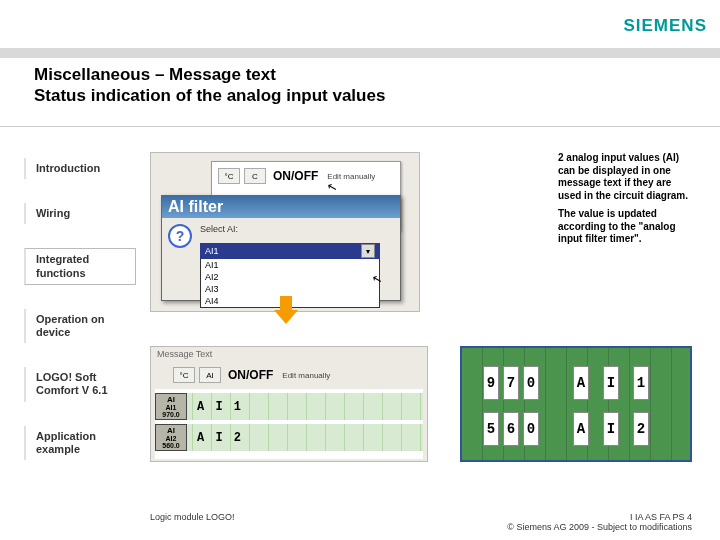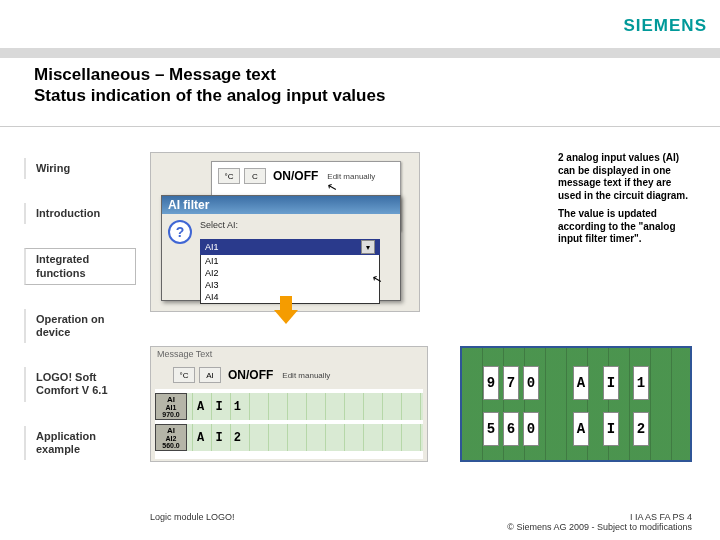--- a/index.html
+++ b/index.html
@@ -18,21 +18,21 @@
   
   .shot1 { position: absolute; top: 152px; left: 150px; width: 270px; height: 160px; background: #eceae2; border: 1px solid #bbb; overflow: hidden; }
   .mt-win { position: absolute; top: 8px; left: 60px; width: 190px; height: 70px; background: #fff; border: 1px solid #999; box-shadow: 1px 1px 2px rgba(0,0,0,.3); }
   .mt-title { position: absolute; top: -12px; left: 0; font-size: 9px; color: #555; padding: 1px 4px; }
   .btn-row { position: absolute; top: 6px; left: 6px; display: flex; gap: 4px; align-items: center; }
   .mini-btn { width: 22px; height: 16px; background: #f0f0ec; border: 1px solid #aaa; font-size: 8px; display: flex; align-items: center; justify-content: center; }
   .onoff { font-size: 12px; font-weight: bold; padding: 0 3px; }
   .editman { font-size: 8px; color: #444; margin-left: 2px; }
   .cursor1 { position: absolute; top: 18px; left: 115px; font-size: 12px; color: #000; transform: rotate(-15deg); }
   .dialog { position: absolute; top: 42px; left: 10px; width: 240px; height: 106px; background: #eceae2; border: 1px solid #666; box-shadow: 2px 2px 4px rgba(0,0,0,.4); }
-  .dlg-title { background: linear-gradient(#3b6ea5,#6b9fce); color: #fff; font-size: 12px; font-weight: bold; padding: 2px 6px; }
+  .dlg-title { background: linear-gradient(#3b6ea5,#6b9fce); color: #fff; font-size: 16px; font-weight: bold; padding: 2px 6px; }
   .dlg-body { padding: 6px 6px 6px 38px; position: relative; }
   .qicon { position: absolute; left: 6px; top: 6px; width: 24px; height: 24px; border-radius: 50%; background: #fff; border: 2px solid #3f66d4; display: flex; align-items: center; justify-content: center; color: #3f66d4; font-weight: bold; font-size: 14px; }
   .dlg-lbl { font-size: 9px; color: #333; margin-bottom: 9px; }
   .combo { width: 180px; height: 16px; background: #2a3a8c; color: #fff; border: 1px solid #2a3a8c; font-size: 9px; padding: 1px 4px; display: flex; justify-content: space-between; align-items: center; }
   .combo .cb-btn { width: 14px; height: 14px; background: #ddd; border: 1px solid #888; display: flex; align-items: center; justify-content: center; font-size: 8px; color: #000; }
   .dd { width: 180px; background: #fff; border: 1px solid #333; border-top: none; }
   .dd div { font-size: 9px; padding: 1px 4px; color: #000; }
   .cursor2 { position: absolute; top: 76px; left: 210px; font-size: 12px; color: #000; transform: rotate(-15deg); }
   .arrow { position: absolute; top: 310px; left: 274px; width: 0; height: 0; border-left: 12px solid transparent; border-right: 12px solid transparent; border-top: 14px solid #f59c00; }
   .arrow-stem { position: absolute; top: 296px; left: 280px; width: 12px; height: 16px; background: #f59c00; }
@@ -71,22 +71,22 @@
 <div class="topbar"></div>
 <div class="title-block">
   <h1>
     <span>Miscellaneous – Message text</span><br>
     <span>Status indication of the analog input values</span>
   </h1>
 </div>
 <div class="divider"></div>
 
 <div class="nav">
+  <div class="nav-item">Introduction</div>
   <div class="nav-item">Wiring</div>
-  <div class="nav-item">Introduction</div>
   <div class="nav-item active">Integrated functions</div>
   <div class="nav-item">Operation on device</div>
   <div class="nav-item">LOGO! Soft Comfort V 6.1</div>
   <div class="nav-item">Application example</div>
 </div>
 
 <div class="shot1">
   <div class="mt-title">Message Text</div>
   <div class="mt-win">
     <div class="btn-row">

